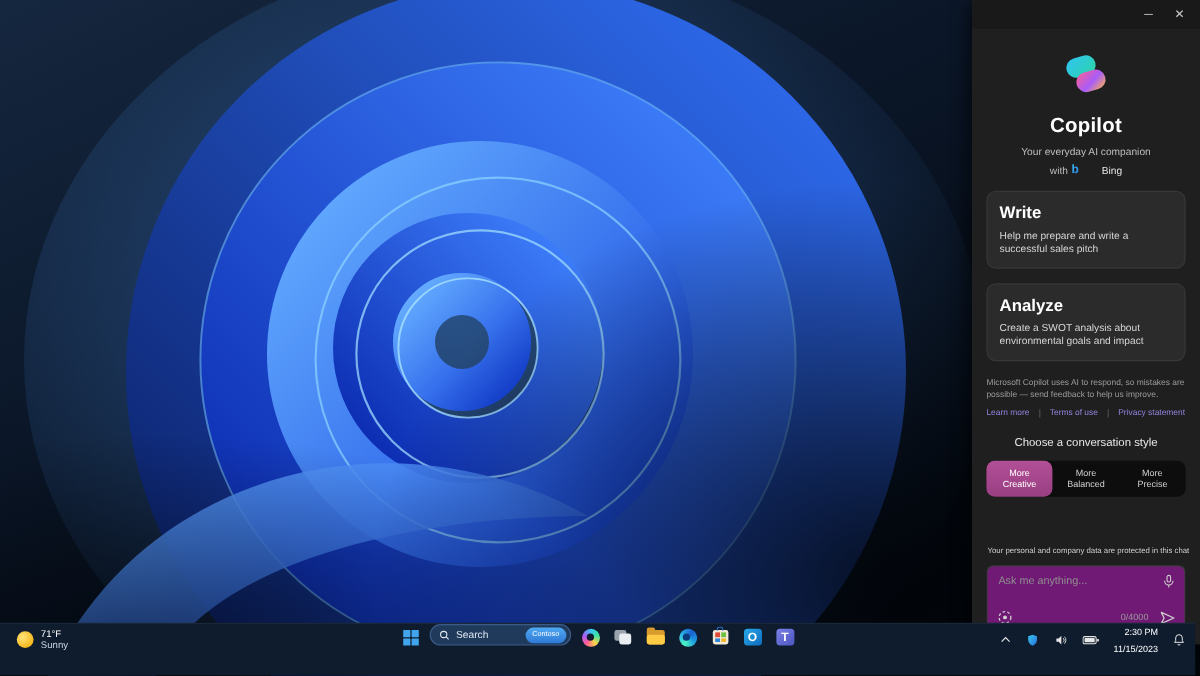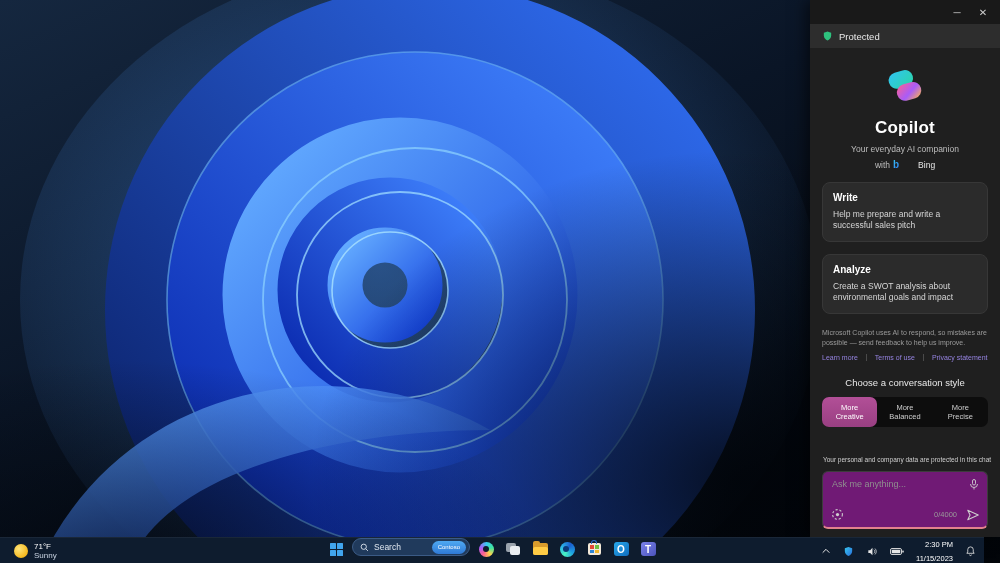--- a/index.html
+++ b/index.html
@@ -4,21 +4,21 @@
 <style>
   * { margin:0; padding:0; box-sizing:border-box; }
   html,body { width:1000px; height:563px; overflow:hidden; background:#000;
               font-family:"Liberation Sans", sans-serif; }
   .stage { position:relative; width:1000px; height:563px; overflow:hidden; }
 
   
   .wallpaper { position:absolute; inset:0; z-index:0; }
 
   
-  .taskbar { position:absolute; left:0; right:16px; bottom:0; height:26px; z-index:10;
+  .taskbar { position:absolute; left:0; right:4px; bottom:0; height:44px; z-index:10;
              background:linear-gradient(180deg,#122richtig 0%,#0e1c2e 100%);
              background:#0e1c2e; border-top:1px solid rgba(255,255,255,0.05);
              display:flex; align-items:center; }
   .tb-widget { position:absolute; left:8px; top:0; height:26px; display:flex; align-items:center; gap:6px;
                padding:0 6px; border-radius:4px; cursor:default; }
   .sun { width:14px; height:14px; border-radius:50%;
          background:radial-gradient(circle at 35% 35%, #ffe57a, #f5b81e 70%, #d99a10); }
   .tb-widget-text { display:flex; flex-direction:column; line-height:1.15; }
   .tb-temp { font-size:8px; color:#ffffff; }
   .tb-cond { font-size:8px; color:#c9d4e2; }
@@ -91,21 +91,21 @@
   .hero-title { color:#ffffff; font-size:17px; font-weight:bold; margin-top:6px; letter-spacing:0.2px; }
   .hero-sub { color:#bdbdbd; font-size:8.5px; margin-top:6px; }
   .hero-with { color:#bdbdbd; font-size:8.5px; margin-top:5px; display:flex; align-items:center;
                justify-content:center; gap:3px; }
   .bing-b { font-weight:bold; font-size:10px; background:linear-gradient(135deg,#37c6f4,#2f7cf6);
             -webkit-background-clip:text; background-clip:text; color:transparent; }
   .bing-name { color:#e6e6e6;padding-left:16px; }
 
   .sugg-card { background:#2b2b2b; border:1px solid #373737; border-radius:8px; padding:9px 10px;
                margin-top:12px; cursor:pointer; }
-  .sugg-title { color:#ffffff; font-size:10px; font-weight:bold; }
+  .sugg-title { color:#ffffff; font-size:14px; font-weight:bold; }
   .sugg-body { color:#d6d6d6; font-size:8.5px; line-height:1.35; margin-top:6px; }
 
   .disclaimer { color:#9b9b9b; font-size:7px; line-height:1.4; margin-top:14px; }
   .links-row { display:flex; align-items:center; margin-top:7px; }
   .plink { color:#9583e0; font-size:7px; cursor:pointer; }
   .plink + .plink { margin-left:8px; padding-left:8px; border-left:1px solid #4a4a4a; }
 
   .style-heading { color:#e8e8e8; font-size:9.5px; text-align:center; margin-top:16px; }
   .style-toggle { margin-top:9px; background:#0d0d0d; border-radius:7px; display:flex; padding:0; height:30px; }
   .style-opt { flex:1; display:flex; align-items:center; justify-content:center; text-align:center;
@@ -178,26 +178,20 @@
     <ellipse cx="120" cy="560" rx="420" ry="200" fill="url(#shadow)" opacity="0.7"></ellipse>
   </svg>
 
   <div class="panel">
 
     <div class="panel-titlebar">
       <div class="tbar-btn">─</div>
       <div class="tbar-btn">✕</div>
     </div>
 
-    <div class="protected-bar">
-      <svg width="11" height="12" viewBox="0 0 24 24">
-        <path d="M12 2 L20 5 V11 C20 16 16.5 20 12 22 C7.5 20 4 16 4 11 V5 Z" fill="#2ec27e"></path>
-      </svg>
-      <span class="protected-label">Protected</span>
-    </div>
 
     <div class="panel-body">
 
       <div class="hero">
         <svg width="44" height="44" viewBox="0 0 48 48">
           <defs>
             <linearGradient id="cl1" x1="0" y1="0" x2="1" y2="1">
               <stop offset="0" stop-color="#31c4f3"></stop>
                 <stop offset="1" stop-color="#2bd5a6"></stop>
             </linearGradient>

